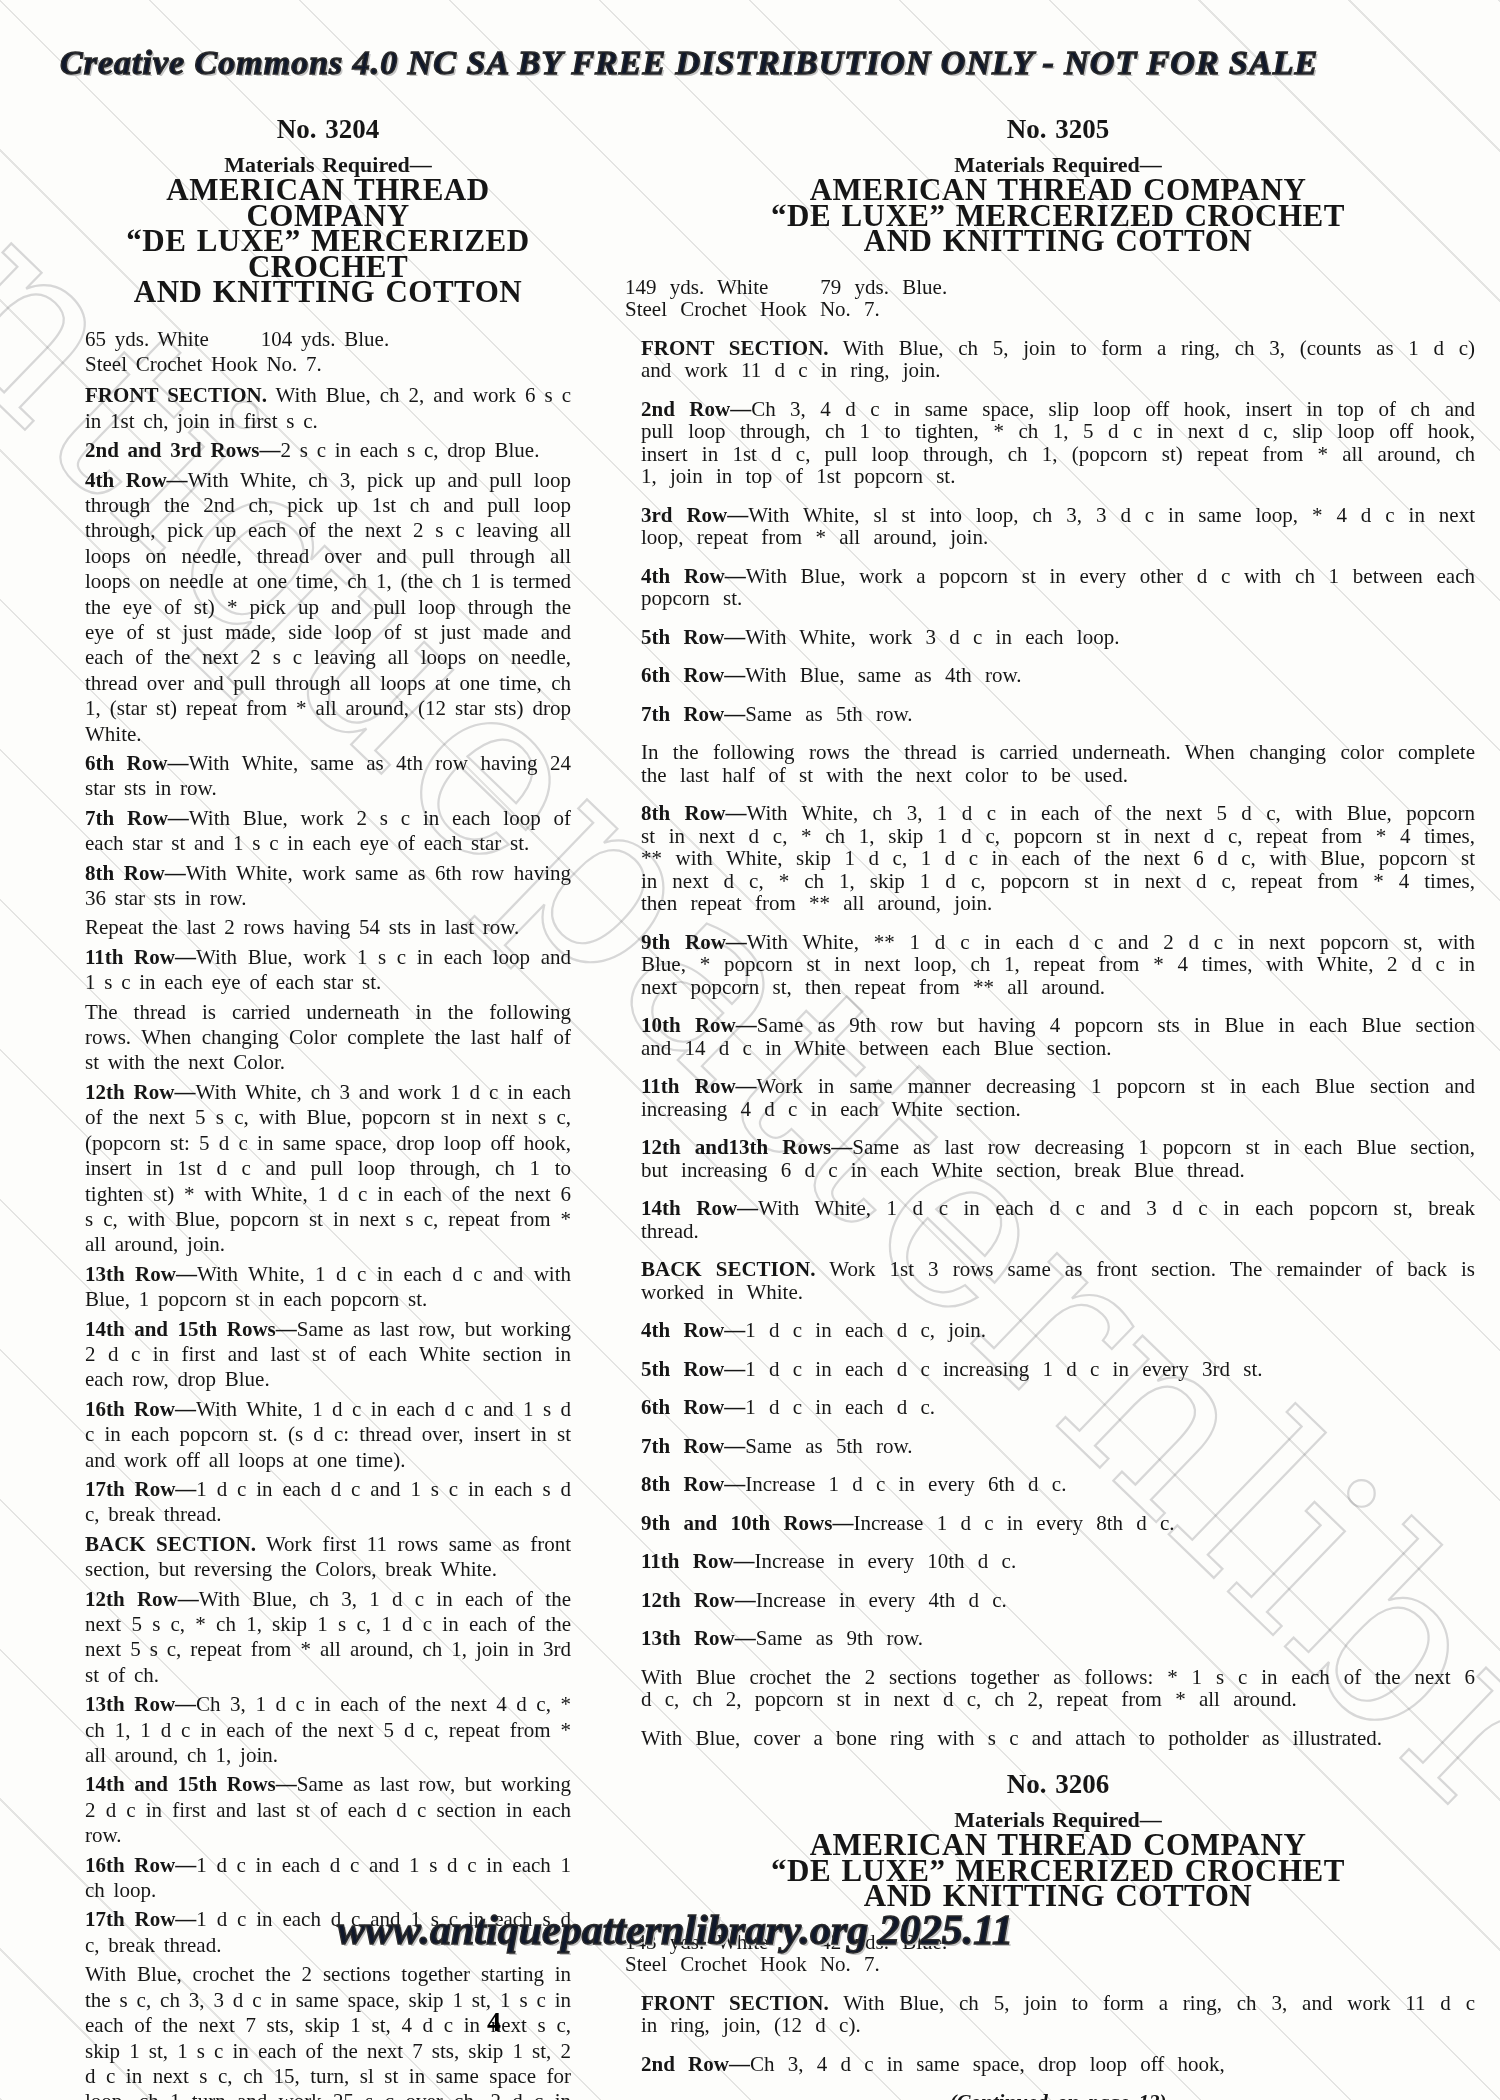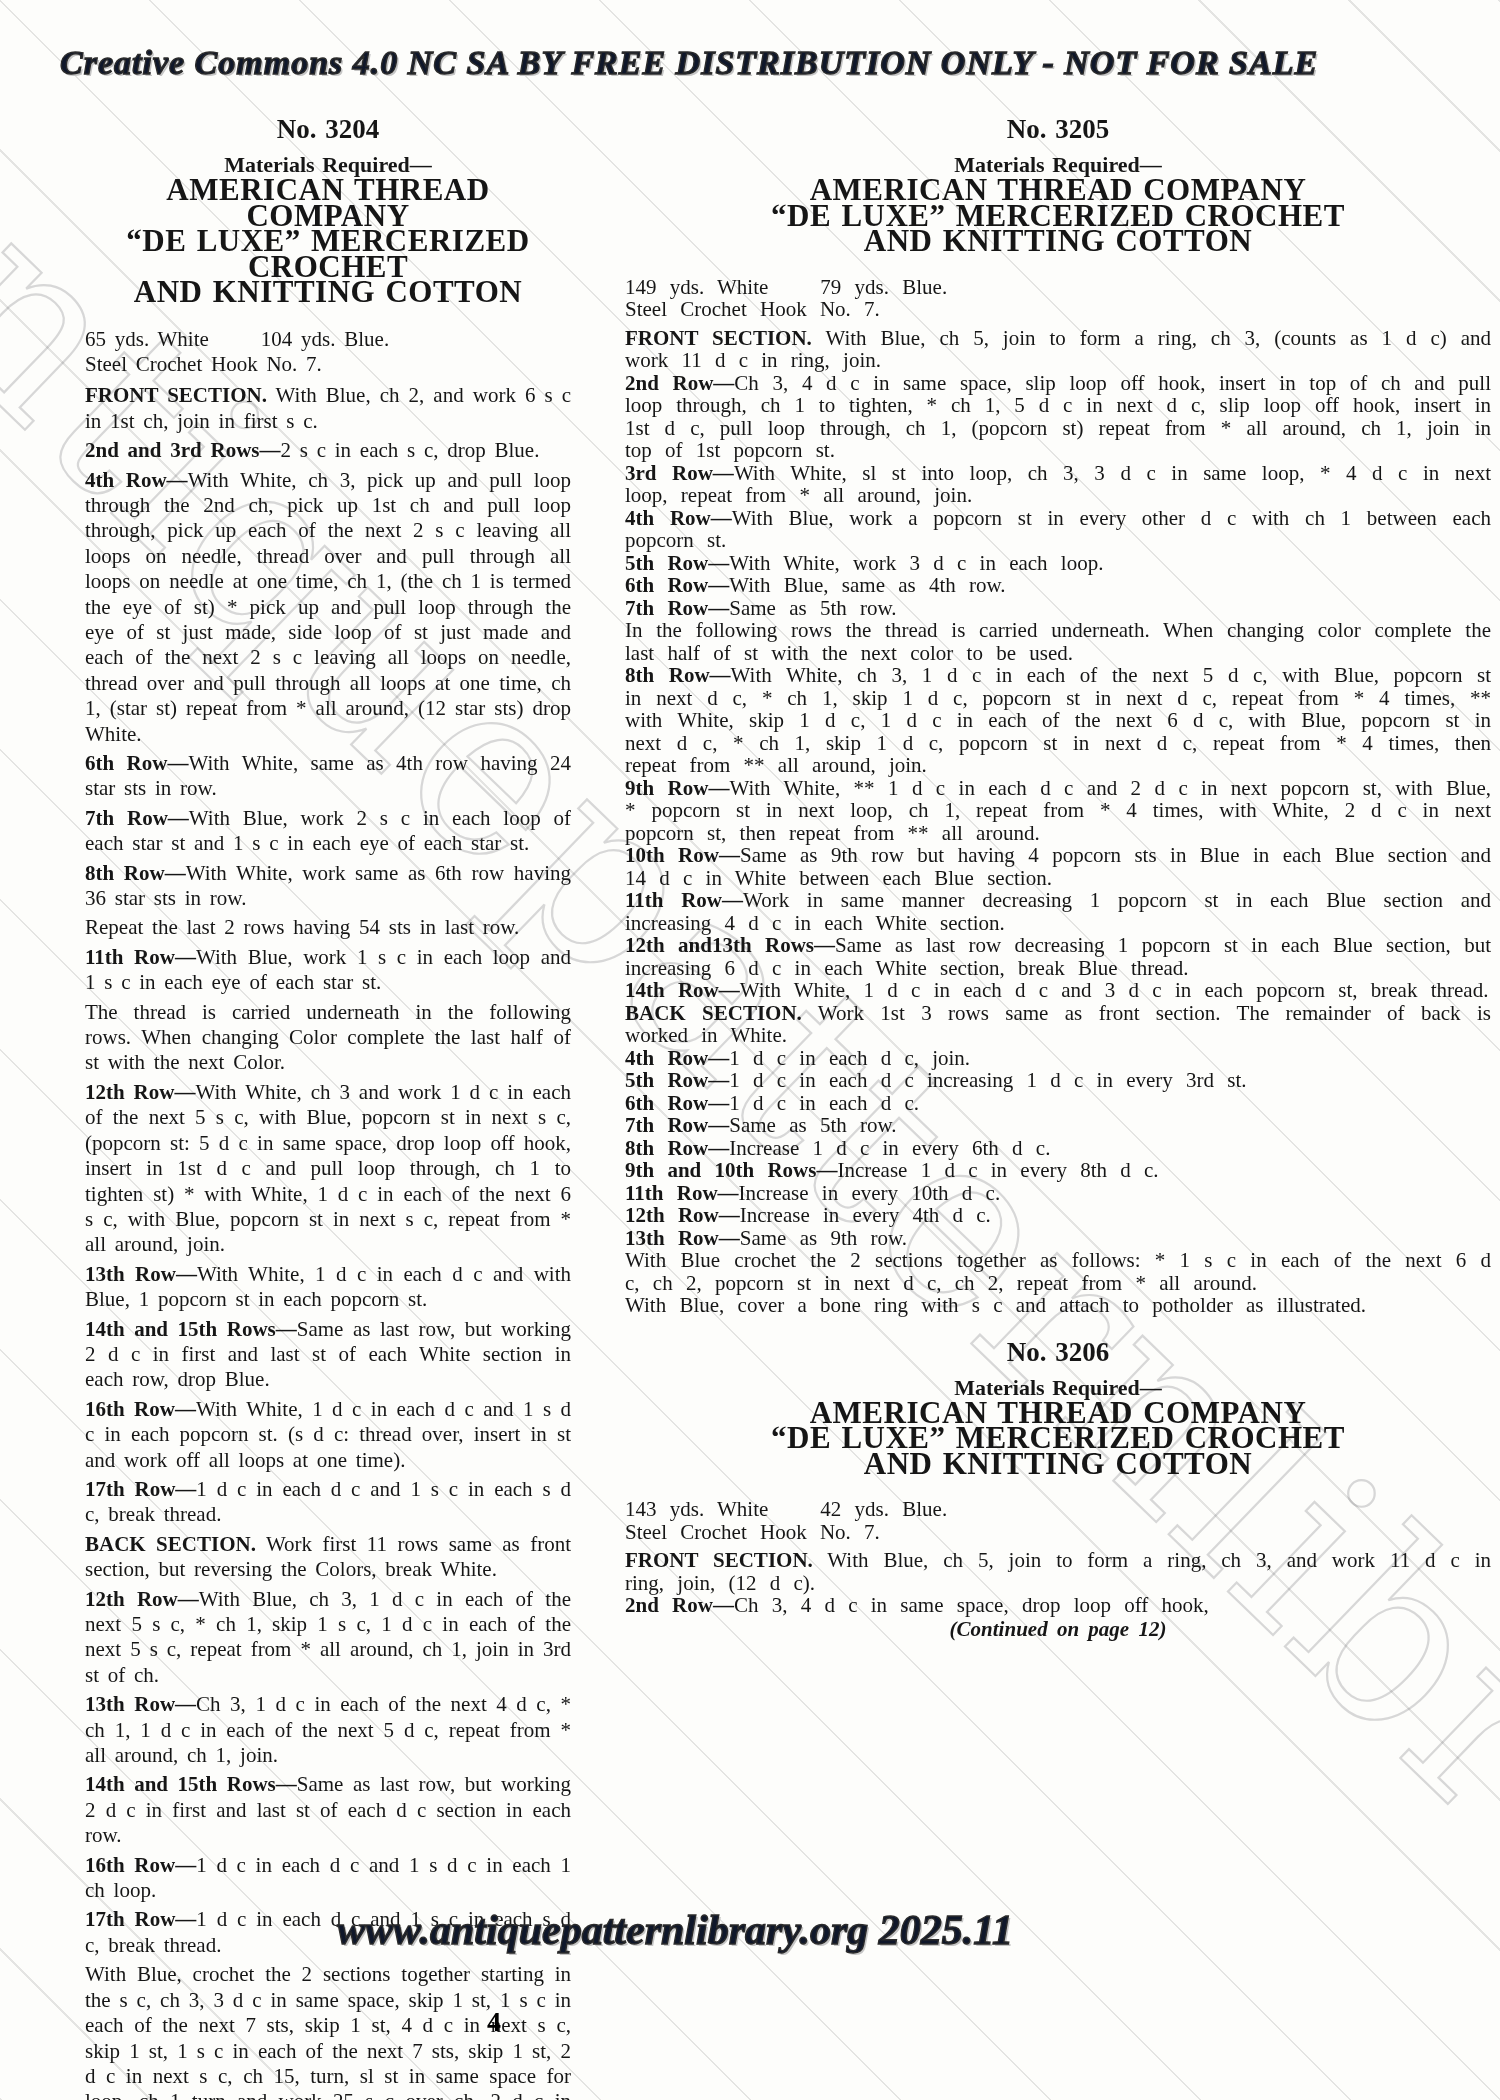--- a/index.html
+++ b/index.html
@@ -36,21 +36,21 @@
   .pat-head { text-align:center; text-align-last:center; word-spacing:2px; }
   .pat-head .pat-num { font-size:27px; font-weight:bold; margin:0 0 8px 0; line-height:30px; }
   .pat-head .mat-req { font-size:22px; font-weight:bold; line-height:25px; }
   .pat-head .company-line { font-size:31px; font-weight:bold; line-height:25.5px; letter-spacing:0.5px; }
   .pat-head { margin-bottom:22px; }
   .second-pattern { margin-top:20px; }
   .yard-line { margin:0; }
   .yard-gap { display:inline-block; width:52px; }
   .hook-line { margin:0 0 6px 0; }
   .col-left  .para { margin:0 0 4px 0; }
-  .col-right .para { margin:0; }
+  .col-right .para { margin:16px; }
   .rowlabel { font-weight:bold; }
   .continued-note {
     font-style:italic; font-weight:bold; text-align:center; text-align-last:center;
     margin-top:1px; word-spacing:4px;
   }
   .footer-line {
     position:absolute; z-index:4; top:1906px; left:250px; width:850px;
     text-align:center; font-size:42px; white-space:nowrap;
   }
   .page-number {

